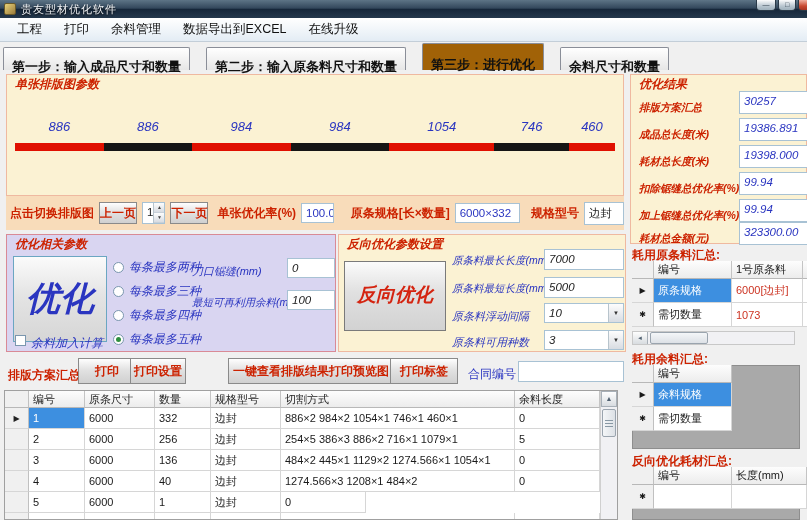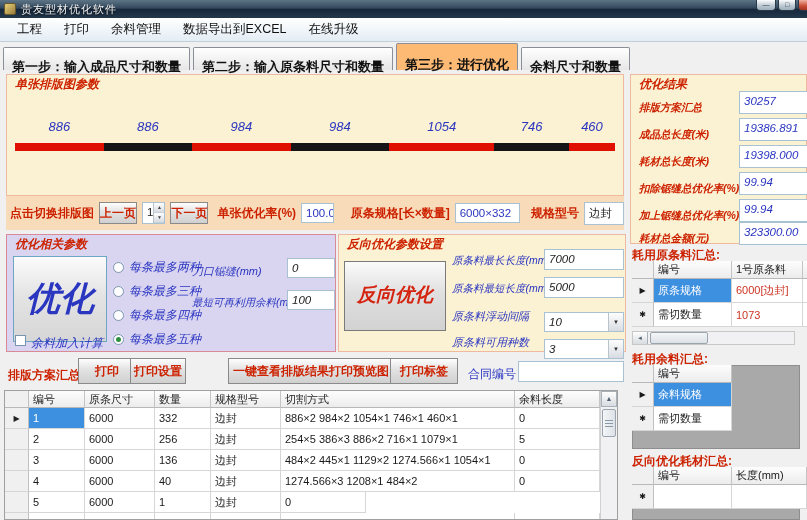--- a/index.html
+++ b/index.html
@@ -23,22 +23,22 @@
   #menubar { position:absolute; left:0; top:18px; right:0; height:24px;
     background:linear-gradient(#ffffff,#e3ecf4); border-bottom:1px solid #c3ced8;
     display:flex; align-items:center; padding-left:6px; }
   .menu-item { font-size:12.5px; color:#111; padding:3px 11px; }
 
   
   #tabstrip { position:absolute; left:0; top:42px; right:0; height:28px; background:#f0f0f0;
     display:flex; align-items:flex-end; padding-left:3px; }
   .tab { border:1px solid #8a8e98; border-bottom:none; border-radius:2px 2px 0 0;
     background:linear-gradient(#ffffff,#e6e6e6); font-size:13px; font-weight:bold; color:#111;
-    height:23px; line-height:22px; padding:8px 8px; margin-right:3px; white-space:nowrap; }
-  .tab.active { height:27px; line-height:26px; background:#fdba74; }
+    height:23px; line-height:22px; padding:8px 8px; margin-right:16px; white-space:nowrap; }
+  .tab.active { height:27px; line-height:26px; background:#a16207; }
 
   
   .gbox { position:absolute; border:1px solid #efb9a0; background:#fbf2d3;font-style:italic; }
   .gtitle { position:absolute; top:1px; left:8px; color:#cc2200; font-size:12px; font-weight:bold; }
   .rlabel { color:#cc2200; font-size:12px; font-weight:bold; white-space:nowrap; }
   .blabel { color:#2a35c0; font-size:12px; white-space:nowrap; }
   .flabel { color:#2a35c0; font-size:10.5px; white-space:nowrap; }
   .tbox { background:#fff; border:1px solid #a8c2d4; font-size:11.5px; color:#2a35c0;
     padding:3px 4px; white-space:nowrap; overflow:hidden; }
   .tbox.dark { color:#222; }
@@ -72,21 +72,21 @@
   .radio { width:11px; height:11px; border-radius:50%; background:#fff; border:1px solid #7a96ae; position:relative; }
   .radio.checked::after { content:""; position:absolute; inset:2px; border-radius:50%; background:#2f8f3f; }
   .checkbox { width:11px; height:11px; background:#fff; border:1px solid #7a96ae; }
   #chk-row { position:absolute; left:8px; top:100px; display:flex; align-items:flex-start; gap:5px; }
 
   
   #rev-panel { left:338px; top:234px; width:288px; height:118px; }
   #reverse-btn { position:absolute; left:5px; top:26px; width:102px; height:70px;
     border:1px solid #7a7a7a; background:linear-gradient(#fbfbfb,#e0e0e0 45%,#d2d2d2);
     color:#d42410; font-size:19px; font-weight:bold; text-align:center; line-height:66px; }
-  .combo { background:#fff; border:1px solid #a8c2d4; display:flex;margin-top:9px; }
+  .combo { background:#fff; border:1px solid #a8c2d4; display:flex; }
   .combo .cval { flex:1; font-size:11.5px; color:#222; padding:3px 0 0 4px; }
   .carrow { width:15px; background:linear-gradient(#fdfdfd,#d8dce2); border-left:1px solid #b8c4cc;
     font-size:6px; line-height:18px; text-align:center; color:#333; }
 
   
   #toolbar { position:absolute; left:6px; top:356px; width:618px; height:34px; }
   #toolbar .btn { position:absolute; top:2px; height:26px; line-height:24px; }
 
   
   #plan-grid { position:absolute; left:4px; top:390px; width:614px; height:130px;

